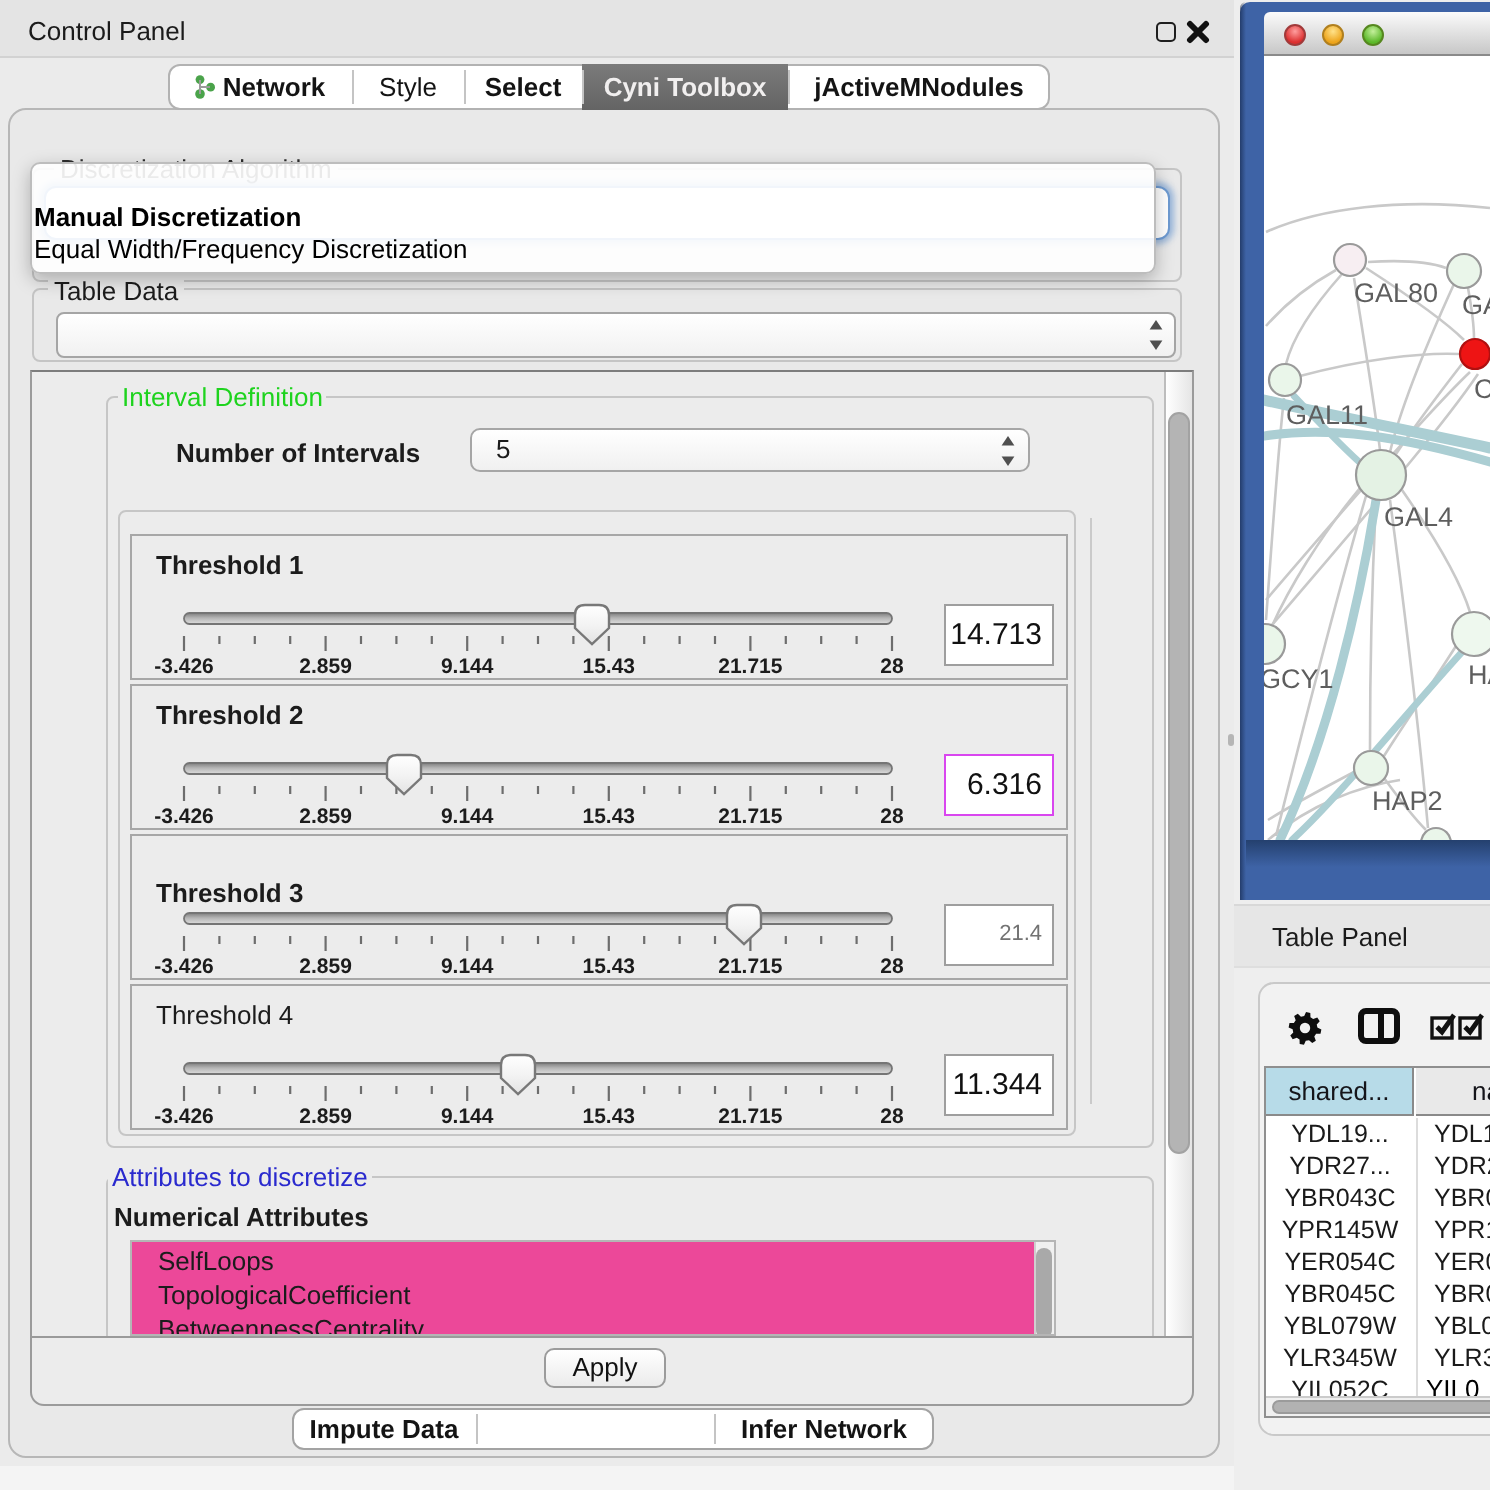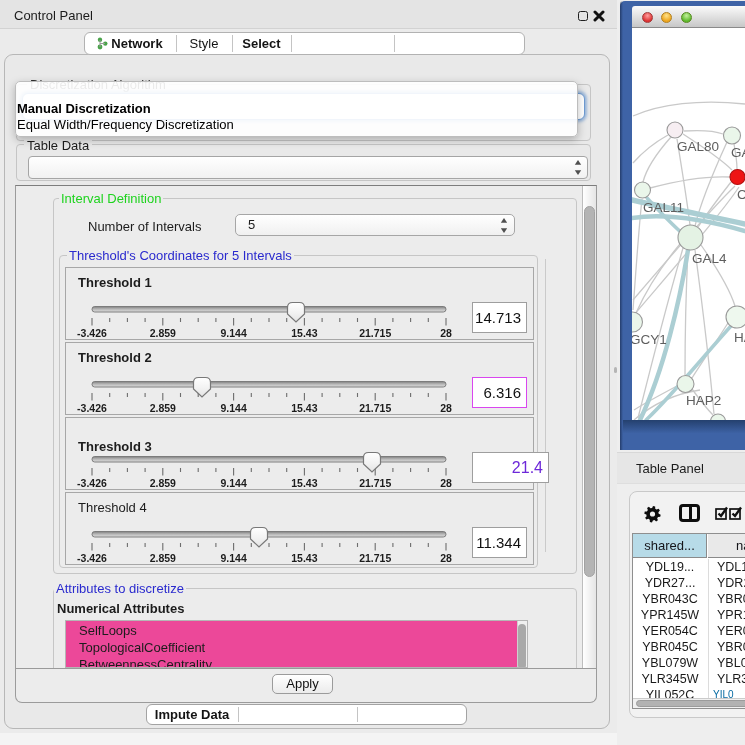--- a/index.html
+++ b/index.html
@@ -20,45 +20,46 @@
 <div class="abs" style="left:84px;top:32px;width:92px;height:23px;color:#141414;font-size:13px;font-weight:700;line-height:23px;text-align:center;overflow:hidden"><svg width="11" height="13" style="vertical-align:-2px;margin-right:3px">
           <circle cx="3" cy="2.8" r="2.2" fill="#4aa34a"></circle>
           <circle cx="3" cy="10" r="2.4" fill="#4aa34a"></circle>
           <circle cx="8.3" cy="6.6" r="2.2" fill="#4aa34a"></circle>
           <path d="M3 3 L3 10 M3 6.5 L8 6.5" stroke="#9a9a9a" stroke-width="1"></path>
         </svg>Network</div>
 <div class="abs" style="left:176px;top:32px;width:56px;height:23px;color:#141414;font-size:13px;font-weight:400;line-height:23px;text-align:center;overflow:hidden">Style</div>
 <div class="abs" style="left:176px;top:35px;width:1px;height:17px;background:#c4c4c4"></div>
 <div class="abs" style="left:232px;top:32px;width:59px;height:23px;color:#141414;font-size:13px;font-weight:700;line-height:23px;text-align:center;overflow:hidden">Select</div>
 <div class="abs" style="left:232px;top:35px;width:1px;height:17px;background:#c4c4c4"></div>
+<div class="abs" style="left:291px;top:32px;width:103px;height:23px;background:linear-gradient(#7b7b7b,#646464);color:#f1efef;font-size:13px;font-weight:700;line-height:23px;text-align:center;overflow:hidden">Cyni Toolbox</div>
 <div class="abs" style="left:291px;top:35px;width:1px;height:17px;background:#c4c4c4"></div>
+<div class="abs" style="left:394px;top:32px;width:131px;height:23px;color:#141414;font-size:13px;font-weight:700;line-height:23px;text-align:center;overflow:hidden">jActiveMNodules</div>
 <div class="abs" style="left:394px;top:35px;width:1px;height:17px;background:#c4c4c4"></div>
 <div class="abs" style="left:16px;top:84px;width:575px;height:57px;border:1px solid #c5c5c5;border-radius:4px"></div>
 <div class="lbl" style="left:27px;top:77px;background:#e9e9e9;padding:0 3px;color:#2e2e2e">Discretization Algorithm</div>
 <div class="abs" style="left:22px;top:93px;width:563px;height:27px;background:#fff;border:1.5px solid #6e9bd2;border-radius:6px;box-shadow:0 0 3px 2px rgba(110,155,210,.65)"></div>
 <div class="abs" style="left:16px;top:144px;width:575px;height:37px;border:1px solid #c5c5c5;border-radius:4px"></div>
 <div class="lbl" style="left:24px;top:138px;background:#e9e9e9;padding:0 3px">Table Data</div>
 <div class="abs" style="left:28px;top:156px;width:560px;height:23px;background:linear-gradient(#ffffff,#f1f1f1);border:1px solid #a5a5a5;border-radius:4px"></div>
 <svg class="abs" style="left:574px;top:160px" width="8" height="15">
         <path d="M4 0 L7.2 4.8 L0.8 4.8 Z" fill="#4f4f4f"></path>
         <path d="M4 15 L7.2 10.2 L0.8 10.2 Z" fill="#4f4f4f"></path>
       </svg>
 <div class="abs" style="left:15px;top:185px;width:582px;height:518px;background:#ececec;border:1px solid #9b9b9b;border-top-color:#7d7d7d;border-radius:0 0 7px 7px;overflow:hidden">
 <div class="abs" style="left:0;top:0;width:566px;height:482px;overflow:hidden">
 <div class="abs" style="left:37px;top:12px;width:524px;height:376px;border:1px solid #c6c6c6;border-radius:4px"></div>
 <div class="lbl" style="left:43px;top:5px;background:#ececec;padding:0 2px;color:#1ed31e">Interval Definition</div>
-<div class="lbl" style="left:72px;top:33px;font-weight:normal">Number of Intervals</div>
+<div class="lbl" style="left:72px;top:33px;font-weight:bold">Number of Intervals</div>
 <div class="abs" style="left:219px;top:28px;width:280px;height:22px;background:linear-gradient(#ffffff,#f0f0f0);border:1px solid #a6a6a6;border-radius:5px"></div>
 <div class="lbl" style="left:232px;top:31px">5</div>
 <svg class="abs" style="left:484px;top:32px" width="8" height="15">
             <path d="M4 0 L7.2 4.8 L0.8 4.8 Z" fill="#4f4f4f"></path>
             <path d="M4 15 L7.2 10.2 L0.8 10.2 Z" fill="#4f4f4f"></path>
           </svg>
 <div class="abs" style="left:43px;top:69px;width:479px;height:313px;border:1px solid #c6c6c6;border-radius:4px"></div>
-<div class="lbl" style="left:51px;top:62px;background:#ececec;padding:0 2px;color:#2a2ace">Threshold's Coordinates for 5 Intervals</div>
 <div class="abs" style="left:529px;top:73px;width:1px;height:293px;background:#cacaca"></div>
 <div class="abs" style="left:49px;top:81px;width:469px;height:73px;border:1px solid #a7a7a7;background:#ececec">
 <div class="lbl" style="left:12px;top:7px;font-weight:bold">Threshold 1</div>
 <svg width="469" height="73" style="position:absolute;left:0;top:0">
               <defs>
 <linearGradient id="tg294" x1="0" y1="0" x2="0" y2="1">
 <stop offset="0" stop-color="#7e7e7e"></stop>
                   <stop offset="0.45" stop-color="#b5b5b5"></stop>
                   <stop offset="1" stop-color="#dedede"></stop>
 </linearGradient>
@@ -197,21 +198,21 @@
               <g font-family="Liberation Sans, sans-serif" font-size="10.5" font-weight="bold" fill="#1c1c1c">
                 <text x="26.0" y="68.5" text-anchor="middle">-3.426</text>
                 <text x="96.8" y="68.5" text-anchor="middle">2.859</text>
                 <text x="167.6" y="68.5" text-anchor="middle">9.144</text>
                 <text x="238.4" y="68.5" text-anchor="middle">15.43</text>
                 <text x="309.2" y="68.5" text-anchor="middle">21.715</text>
                 <text x="380.0" y="68.5" text-anchor="middle">28</text>
               </g>
               <path d="M 297.5 46 L 297.5 39.5 Q 297.5 34.5 302.5 34.5 L 309.5 34.5 Q 314.5 34.5 314.5 39.5 L 314.5 46 L 306.0 54 Z" fill="url(#th370)" stroke="#787878" stroke-width="1.2"></path>
             </svg>
-<div class="abs" style="left:406px;top:34px;width:77px;height:31px;background:#fff;border:1px solid #9e9e9e;font-size:16px;color:#6d28d9;text-align:right;line-height:29px;padding-right:5px">21.4</div>
+<div class="abs" style="left:406px;top:34px;width:55px;height:31px;background:#fff;border:1px solid #9e9e9e;font-size:11px;color:#737373;text-align:right;line-height:29px;padding-right:5px">21.4</div>
 </div>
 <div class="abs" style="left:49px;top:306px;width:469px;height:73px;border:1px solid #a7a7a7;background:#ececec">
 <div class="lbl" style="left:12px;top:7px;font-weight:normal">Threshold 4</div>
 <svg width="469" height="73" style="position:absolute;left:0;top:0">
               <defs>
 <linearGradient id="tg257" x1="0" y1="0" x2="0" y2="1">
 <stop offset="0" stop-color="#7e7e7e"></stop>
                   <stop offset="0.45" stop-color="#b5b5b5"></stop>
                   <stop offset="1" stop-color="#dedede"></stop>
 </linearGradient>
@@ -268,20 +269,21 @@
 <div class="abs" style="right:1px;top:3px;width:8px;height:45px;background:#a9a9a9;border-radius:4px"></div>
 </div>
 </div>
 <div class="abs" style="left:0;top:482px;width:582px;height:1px;background:#9a9a9a"></div>
 <div class="abs" style="left:256px;top:488px;width:61px;height:20px;background:linear-gradient(#ffffff,#ebebeb);border:1px solid #9b9b9b;border-radius:5px;font-size:13px;text-align:center;line-height:18px;color:#111">Apply</div>
 <div class="abs" style="left:566px;top:0;width:15px;height:482px;background:linear-gradient(to right,#ffffff,#e3e3e3);border-left:1px solid #bdbdbd"></div>
 <div class="abs" style="left:568px;top:20px;width:11px;height:371px;background:#b4b4b4;border:1px solid #a2a2a2;border-radius:6px"></div>
 </div>
 <div class="abs" style="left:146px;top:704px;width:321px;height:21px;background:#fff;border:1px solid #a3a3a3;border-radius:6px;overflow:hidden"></div>
 <div class="abs" style="left:146px;top:704px;width:92px;height:21px;color:#141414;font-size:13px;font-weight:700;line-height:21px;text-align:center">Impute Data</div>
+<div class="abs" style="left:357px;top:704px;width:110px;height:21px;color:#141414;font-size:13px;font-weight:700;line-height:21px;text-align:center">Infer Network</div>
 <div class="abs" style="left:238px;top:707px;width:1px;height:15px;background:#c4c4c4"></div>
 <div class="abs" style="left:357px;top:707px;width:1px;height:15px;background:#c4c4c4"></div>
 <div class="abs" style="left:0;top:733px;width:617px;height:12px;background:#f4f4f4"></div>
 <div class="abs" style="left:614px;top:367px;width:3px;height:6px;background:#b5b5b5;border-radius:1.5px"></div>
 <div class="abs" style="left:15px;top:81px;width:563px;height:56px;background:rgba(255,255,255,0.9);border:1px solid #bdbdbd;border-radius:5px;box-shadow:0 3px 9px rgba(0,0,0,0.25)"></div>
 <div class="lbl" style="left:17px;top:101px;font-weight:bold;color:#000">Manual Discretization</div>
 <div class="lbl" style="left:17px;top:117px;color:#000">Equal Width/Frequency Discretization</div>
 
 </div>
 <div class="abs" style="left:617px;top:0;width:128px;height:745px;background:#eeeeee;overflow:hidden">
@@ -379,17 +381,17 @@
 <div class="abs" style="left:84px;top:73px;font-size:12.5px;color:#1a1a1a;line-height:16px;white-space:nowrap">YPR1</div>
 <div class="abs" style="left:0;top:89px;width:74px;height:16px;font-size:12.5px;color:#1a1a1a;text-align:center;line-height:16px;white-space:nowrap">YER054C</div>
 <div class="abs" style="left:84px;top:89px;font-size:12.5px;color:#1a1a1a;line-height:16px;white-space:nowrap">YER0</div>
 <div class="abs" style="left:0;top:105px;width:74px;height:16px;font-size:12.5px;color:#1a1a1a;text-align:center;line-height:16px;white-space:nowrap">YBR045C</div>
 <div class="abs" style="left:84px;top:105px;font-size:12.5px;color:#1a1a1a;line-height:16px;white-space:nowrap">YBR0</div>
 <div class="abs" style="left:0;top:121px;width:74px;height:16px;font-size:12.5px;color:#1a1a1a;text-align:center;line-height:16px;white-space:nowrap">YBL079W</div>
 <div class="abs" style="left:84px;top:121px;font-size:12.5px;color:#1a1a1a;line-height:16px;white-space:nowrap">YBL0</div>
 <div class="abs" style="left:0;top:137px;width:74px;height:16px;font-size:12.5px;color:#1a1a1a;text-align:center;line-height:16px;white-space:nowrap">YLR345W</div>
 <div class="abs" style="left:84px;top:137px;font-size:12.5px;color:#1a1a1a;line-height:16px;white-space:nowrap">YLR3</div>
 <div class="abs" style="left:0;top:153px;width:74px;height:16px;font-size:12.5px;color:#1a1a1a;text-align:center;line-height:16px;white-space:nowrap">YIL052C</div>
-<div class="abs" style="left:80px;top:153px;font-size:10px;color:#0369a1;line-height:16px;white-space:nowrap">YIL0</div>
+<div class="abs" style="left:80px;top:153px;font-size:13px;color:#000000;line-height:16px;white-space:nowrap">YIL0</div>
 <div class="abs" style="left:0;top:164px;width:113px;height:11px;background:#f0f0f0;border-top:1px solid #cbcbcb"></div>
 <div class="abs" style="left:3px;top:166px;width:120px;height:7px;background:#b2b2b2;border:1px solid #9b9b9b;border-radius:4px"></div>
 </div>
 </div>
 </div>
 </body></html>

